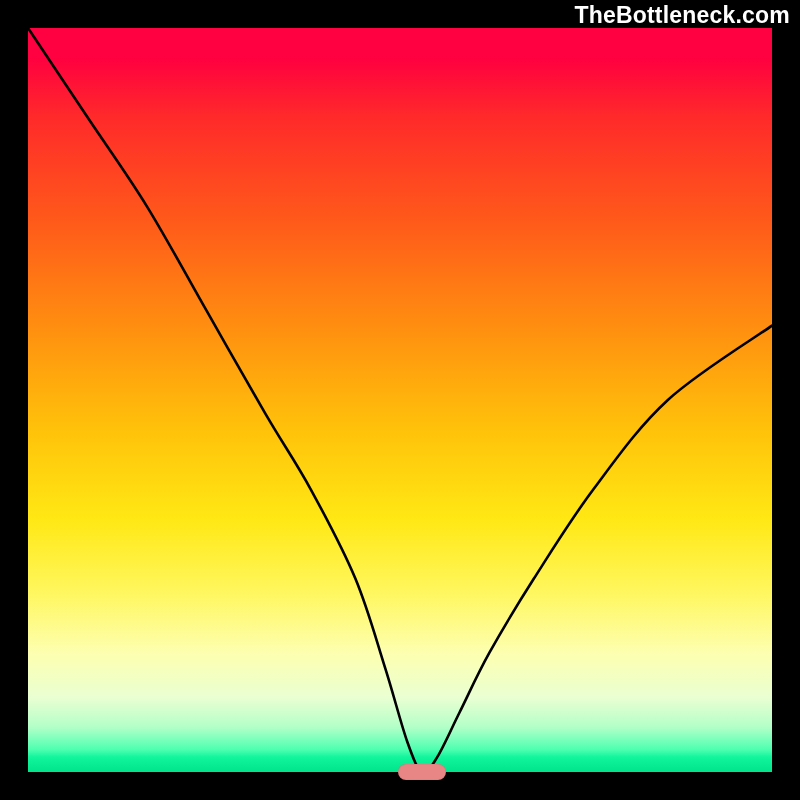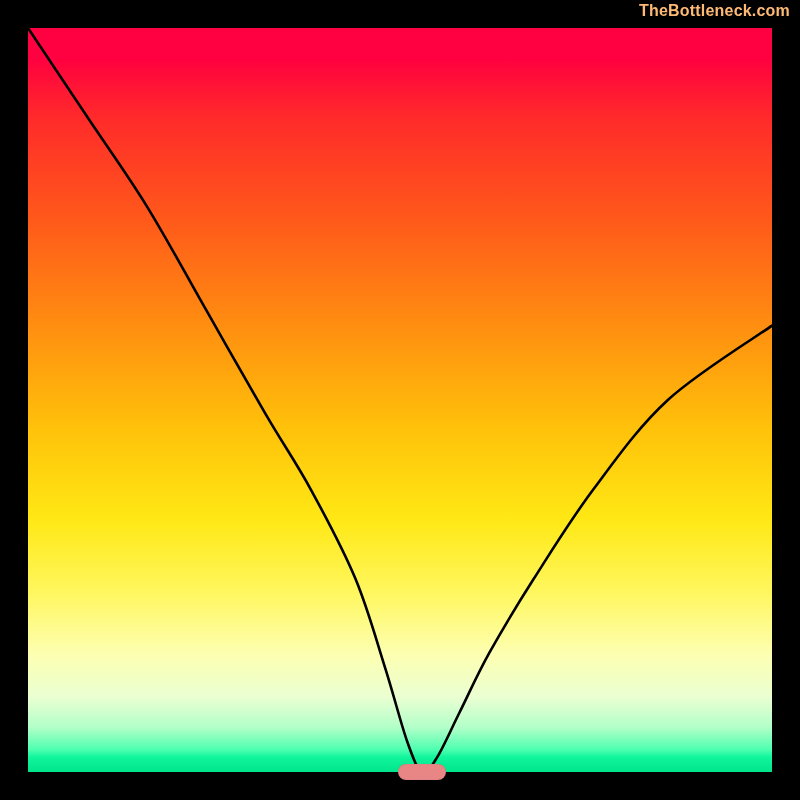--- a/index.html
+++ b/index.html
@@ -36,23 +36,23 @@
       #b2ffc8 94%,
       #4dffb0 97%,
       #11f59d 98%,
       #00e58c 100%);
   }
   .watermark {
     position: absolute;
     top: 2px;
     right: 10px;
     font-family: Arial, Helvetica, sans-serif;
-    font-size: 16px;
+    font-size: 23px;
     font-weight: 600;
-    color: #fdba74;
+    color: #ffffff;
     letter-spacing: 0.2px;
     user-select: none;
   }
   svg.curve {
     position: absolute;
     left: 0;
     top: 0;
     width: 744px;
     height: 744px;
     overflow: visible;

